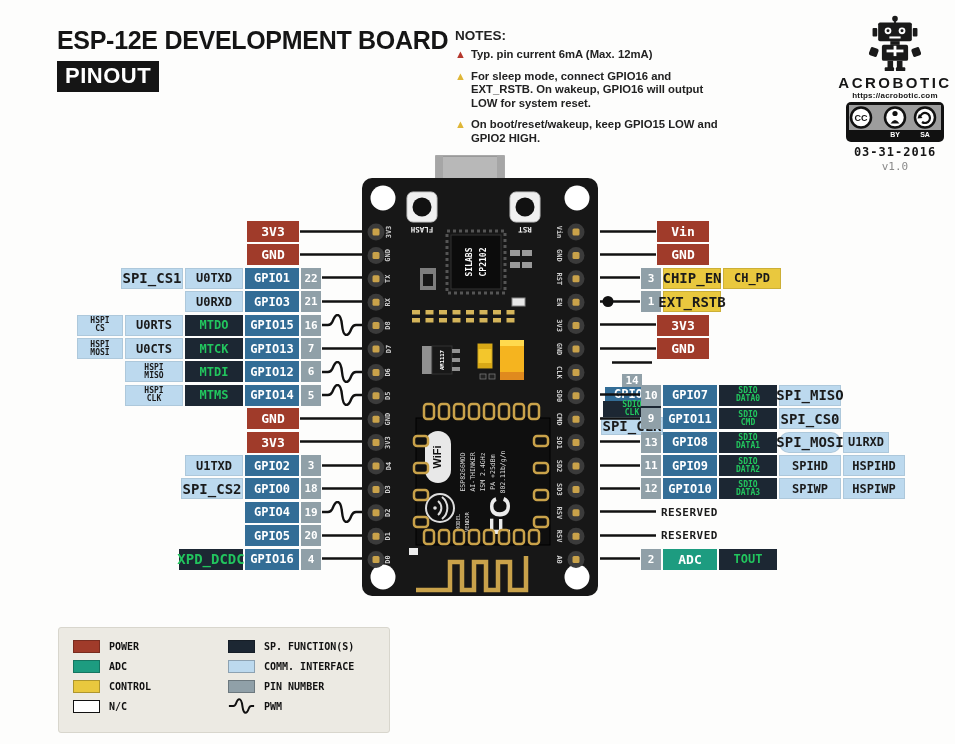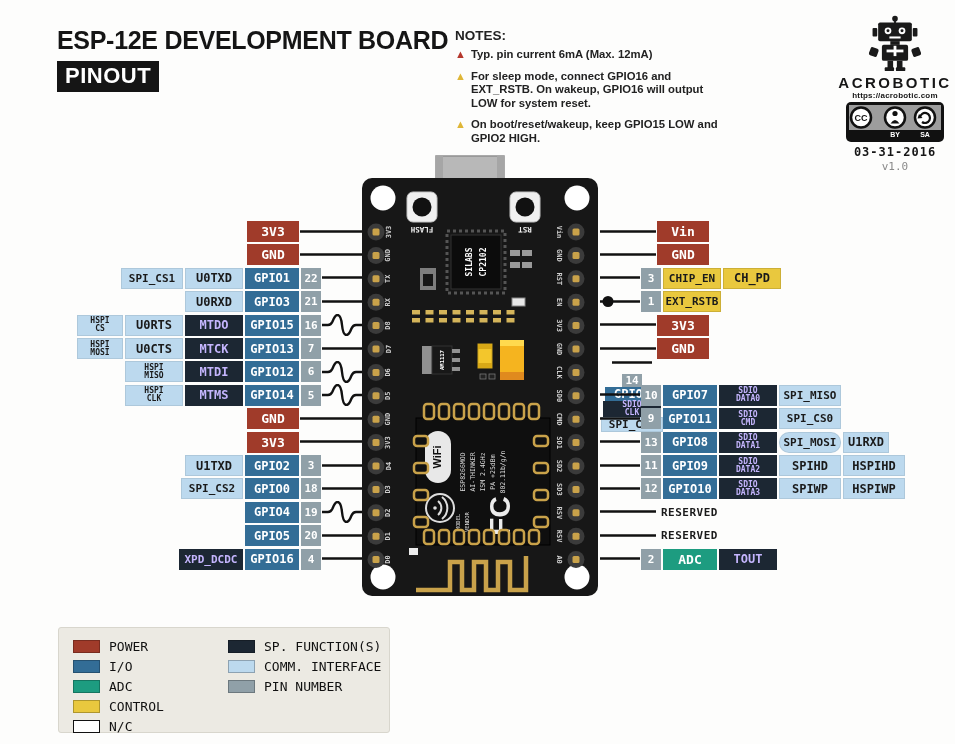--- a/index.html
+++ b/index.html
@@ -24,42 +24,42 @@
   
   .pin-row{position:absolute;height:21px;display:flex;align-items:center;}
   .pin-row.left{right:593px;}
   .pin-row.right{left:600px;}
   .box{height:21px;display:flex;align-items:center;justify-content:center;
        font-family:"DejaVu Sans Mono",monospace;font-weight:700;font-size:12px;
        margin:0 1px;white-space:pre-line;text-align:center;box-sizing:border-box;}
   .box.power{background:var(--c-power);color:#fff;width:52px;font-size:13px;}
   .box.io{background:var(--c-io);color:#fff;width:54px;font-size:12px;}
   .box.adc{background:var(--c-adc);color:#fff;width:54px;font-size:13px;}
-  .box.special{background:var(--c-special);color:#c4b5fd;width:58px;}
+  .box.special{background:var(--c-special);color:#22c55e;width:58px;}
   .box.comm{background:var(--c-comm);color:#1a1a1a;width:58px;border:1px solid rgba(0,0,0,0.08);}
   .box.control{background:var(--c-control);color:#1a1a1a;width:58px;border:1px solid rgba(0,0,0,0.12);}
   .box.pinnum{background:var(--c-pin);color:#fff;width:20px;font-size:11px;}
-  .box.sz-sm{font-size:11px;}
+  .box.sz-sm{font-size:14px;}
   .box.sz-xs{font-size:8px;line-height:8px;}
   .reserved-label{font-family:"DejaVu Sans Mono",monospace;font-weight:700;font-size:11px;
        color:#1a1a1a;margin-left:5px;letter-spacing:0.5px;}
   .conn{display:flex;align-items:center;}
   .conn svg{display:block;}
   
   #legend{position:absolute;left:58px;top:627px;width:332px;height:106px;background:#eceae3;
       border:1px solid #d8d6cd;border-radius:3px;display:flex;padding:8px 0 0 14px;box-sizing:border-box;}
   .legend-col{width:155px;}
   .legend-item{display:flex;align-items:center;height:20px;}
   .swatch{width:27px;height:13px;margin-right:9px;border:1px solid rgba(0,0,0,0.25);box-sizing:border-box;}
   .swatch.power{background:var(--c-power);} .swatch.io{background:var(--c-io);}
   .swatch.adc{background:var(--c-adc);} .swatch.control{background:var(--c-control);}
   .swatch.nc{background:#fff;border:1.5px solid #111;}
   .swatch.special{background:var(--c-special);} .swatch.comm{background:var(--c-comm);}
   .swatch.pin{background:var(--c-pin);}
-  .legend-label{font-family:"DejaVu Sans Mono",monospace;font-weight:400;font-size:13px;color:#111;}
+  .legend-label{font-family:"DejaVu Sans Mono",monospace;font-weight:700;font-size:10px;color:#111;}
   #board-wrap{position:absolute;left:350px;top:150px;width:260px;height:465px;}
 </style>
 </head>
 <body>
 
 <div id="stage">
 
   <div id="title-block">
     <h1 id="page-title">ESP-12E DEVELOPMENT BOARD</h1>
     <div id="pinout-badge">PINOUT</div>
@@ -658,24 +658,20 @@
       </div>
     </div>
 
   <div id="legend">
     <div class="legend-col" id="legend-col-0">
         <div class="legend-item">
           <span class="swatch power"></span>
           <span class="legend-label">POWER</span>
         </div>
         <div class="legend-item">
-          <span class="swatch io"></span>
-          <span class="legend-label">I/O</span>
-        </div>
-        <div class="legend-item">
           <span class="swatch adc"></span>
           <span class="legend-label">ADC</span>
         </div>
         <div class="legend-item">
           <span class="swatch control"></span>
           <span class="legend-label">CONTROL</span>
         </div>
         <div class="legend-item">
           <span class="swatch nc"></span>
           <span class="legend-label">N/C</span>
@@ -687,16 +683,24 @@
           <span class="legend-label">SP. FUNCTION(S)</span>
         </div>
         <div class="legend-item">
           <span class="swatch comm"></span>
           <span class="legend-label">COMM. INTERFACE</span>
         </div>
         <div class="legend-item">
           <span class="swatch pin"></span>
           <span class="legend-label">PIN NUMBER</span>
         </div>
+        <div class="legend-item">
+          <span style="width: 27px; margin-right: 9px; display: inline-flex;">
+            <svg width="30" height="18" viewBox="0 0 30 18">
+              <path d="M1,9 h5 q2,0 3,-3 q1.5,-4.5 3.5,-4.5 q2.5,0 3.5,7.5 q1,7.5 3.5,7.5 q2,0 3.5,-4.5 q1,-3 3,-3 h3" fill="none" stroke="#111" stroke-width="2.2"></path>
+            </svg>
+          </span>
+          <span class="legend-label">PWM</span>
+        </div>
       </div>
   </div>
 
 </div>
 
 </body></html>

